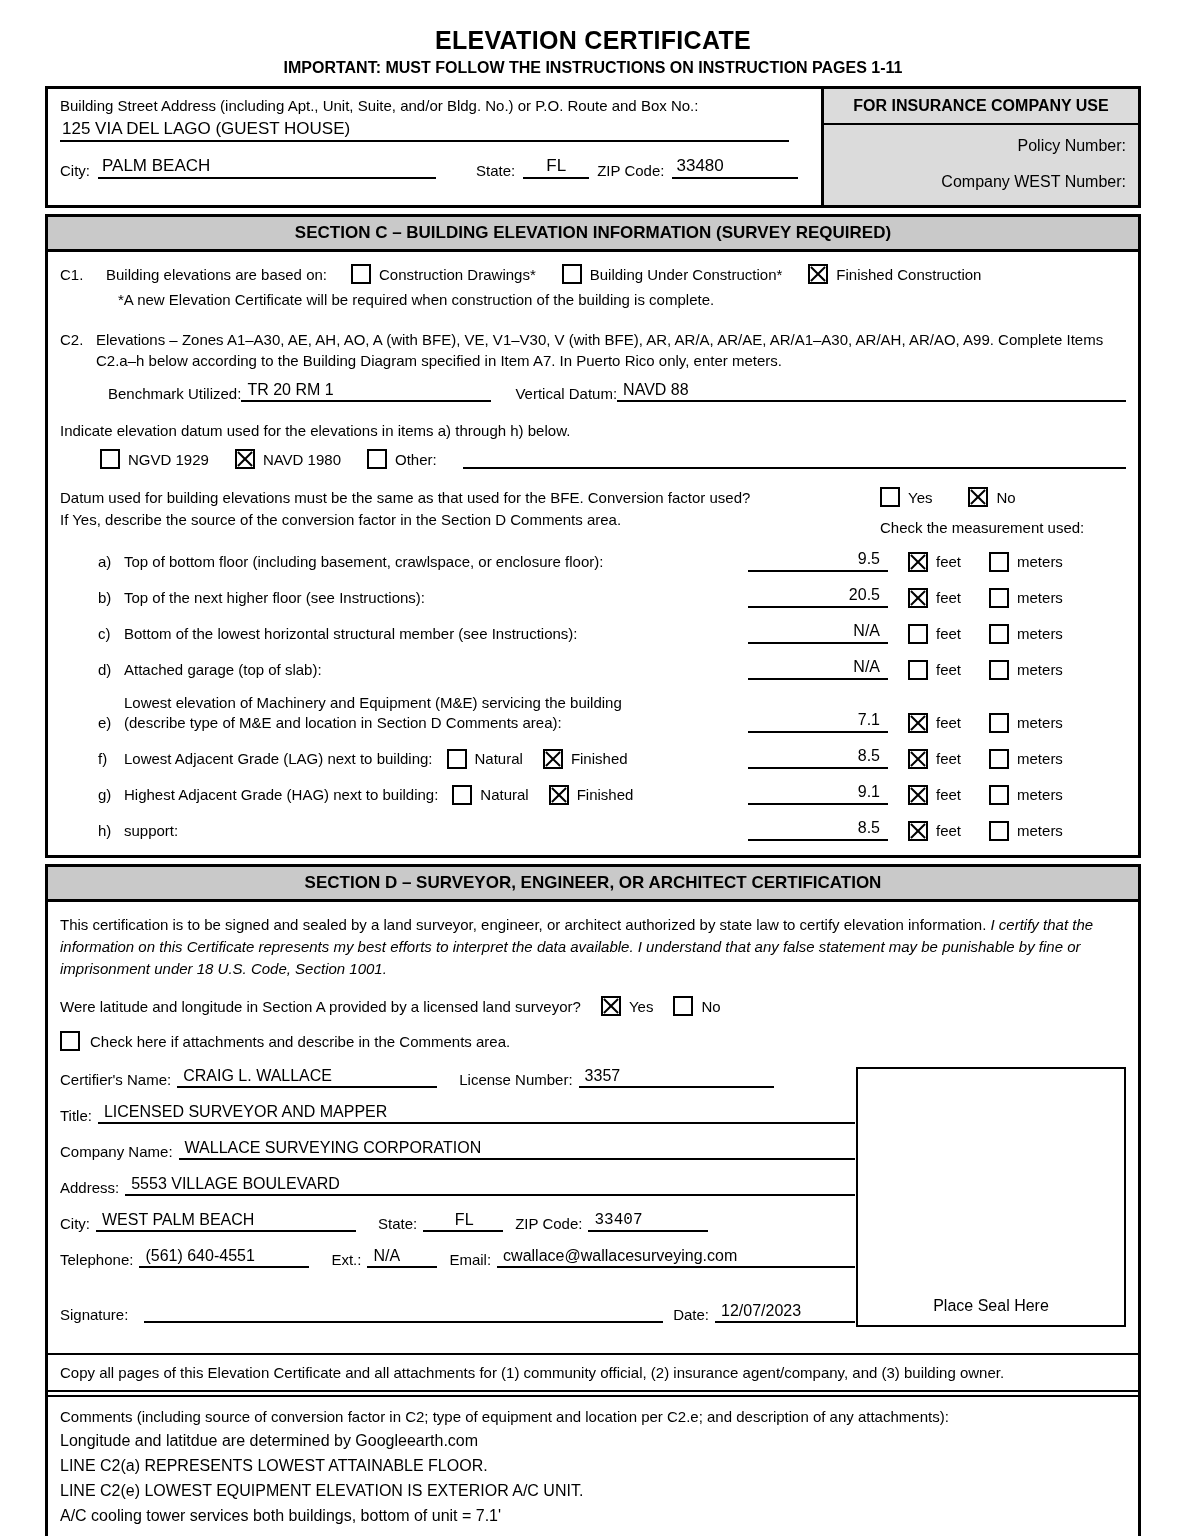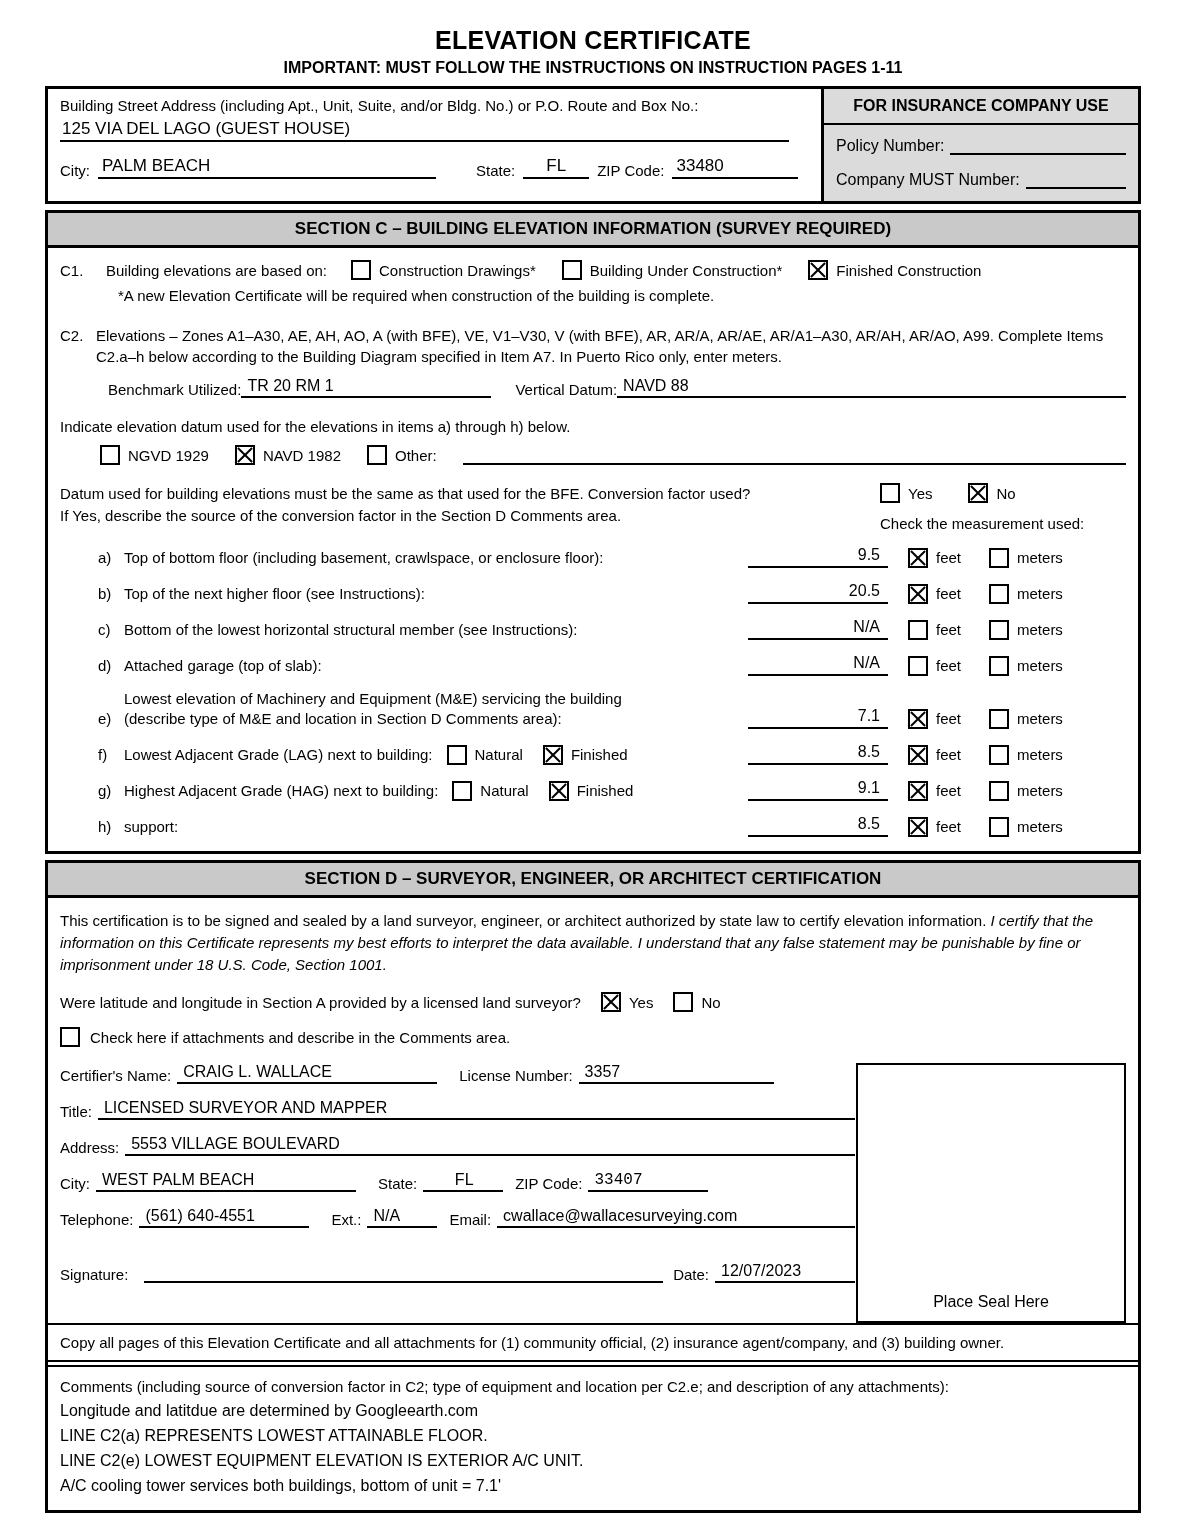--- a/index.html
+++ b/index.html
@@ -24,21 +24,21 @@
   .city-row { display:flex; align-items:flex-end; margin-top:14px; font-size:15px; gap:8px; }
   .city-row .v { font-size:17px; border-bottom:2px solid #000; padding:0 4px 1px 4px; }
   .v-city { flex:1; max-width:330px; }
   .v-state { width:58px; text-align:center; }
   .v-zip { width:118px; }
   .sp { width:24px; }
 
   .ins-col { width:314px; border-left:3px solid #000; background:#dbdbdb; display:flex; flex-direction:column; }
   .ins-title { border-bottom:2px solid #000; text-align:center; font-weight:bold; font-size:16px; padding:8px 4px; }
   .ins-body { padding:12px 12px 8px 12px; font-size:16px; }
-  .ins-line { display:flex; align-items:flex-end; margin-bottom:16px; }
+  .ins-line { display:flex; align-items:flex-end; margin-bottom:16px;flex-direction:column; }
   .ins-line .lbl { white-space:nowrap; }
   .ins-fill { flex:1; border-bottom:2px solid #000; height:16px; margin-left:6px; }
 
   
   .sec-bar {
     margin-top:6px; background:#c9c9c9; border:3px solid #000; border-bottom:none;
     text-align:center; font-weight:bold; font-size:17px; padding:6px 0; box-sizing:border-box;
   }
   .sec-body { border:3px solid #000; box-sizing:border-box; background:#fff; }
 
@@ -140,21 +140,21 @@
       </div>
     </div>
     <div class="ins-col">
       <div class="ins-title">FOR INSURANCE COMPANY USE</div>
       <div class="ins-body">
         <div class="ins-line">
           <span class="lbl">Policy Number:</span>
           <span class="ins-fill"></span>
         </div>
         <div class="ins-line" style="margin-bottom:4px;">
-          <span class="lbl">Company MUST Number:</span>
+          <span class="lbl">Company WEST Number:</span>
           <span class="ins-fill"></span>
         </div>
       </div>
     </div>
   </div>
 
   <div class="sec-bar">SECTION C – BUILDING ELEVATION INFORMATION (SURVEY REQUIRED)</div>
   <div class="sec-body c-body">
 
     <div class="c1-row">
@@ -190,21 +190,21 @@
     </div>
 
     <div class="datum-lbl">Indicate elevation datum used for the elevations in items a) through h) below.</div>
     <div class="datum-opts">
       <span class="cbg">
         <span class="cb"></span>
         <span>NGVD 1929</span>
       </span>
       <span class="cbg">
         <span class="cb checked"></span>
-        <span>NAVD 1982</span>
+        <span>NAVD 1980</span>
       </span>
       <span class="cbg">
         <span class="cb"></span>
         <span>Other:</span>
       </span>
       <span class="other-fill"></span>
     </div>
 
     <div class="conv-wrap">
       <div class="conv-text">
@@ -434,20 +434,24 @@
             <span class="f-gap"></span>
             <span class="lbl">License Number:</span>
             <span class="val w185">3357</span>
           </div>
 
           <div class="f-row">
             <span class="lbl">Title:</span>
             <span class="val grow">LICENSED SURVEYOR AND MAPPER</span>
           </div>
 
+          <div class="f-row">
+            <span class="lbl">Company Name:</span>
+            <span class="val grow">WALLACE SURVEYING CORPORATION</span>
+          </div>
 
           <div class="f-row">
             <span class="lbl">Address:</span>
             <span class="val grow">5553 VILLAGE BOULEVARD</span>
           </div>
 
           <div class="f-row">
             <span class="lbl">City:</span>
             <span class="val w250">WEST PALM BEACH</span>
             <span class="f-gap"></span>

